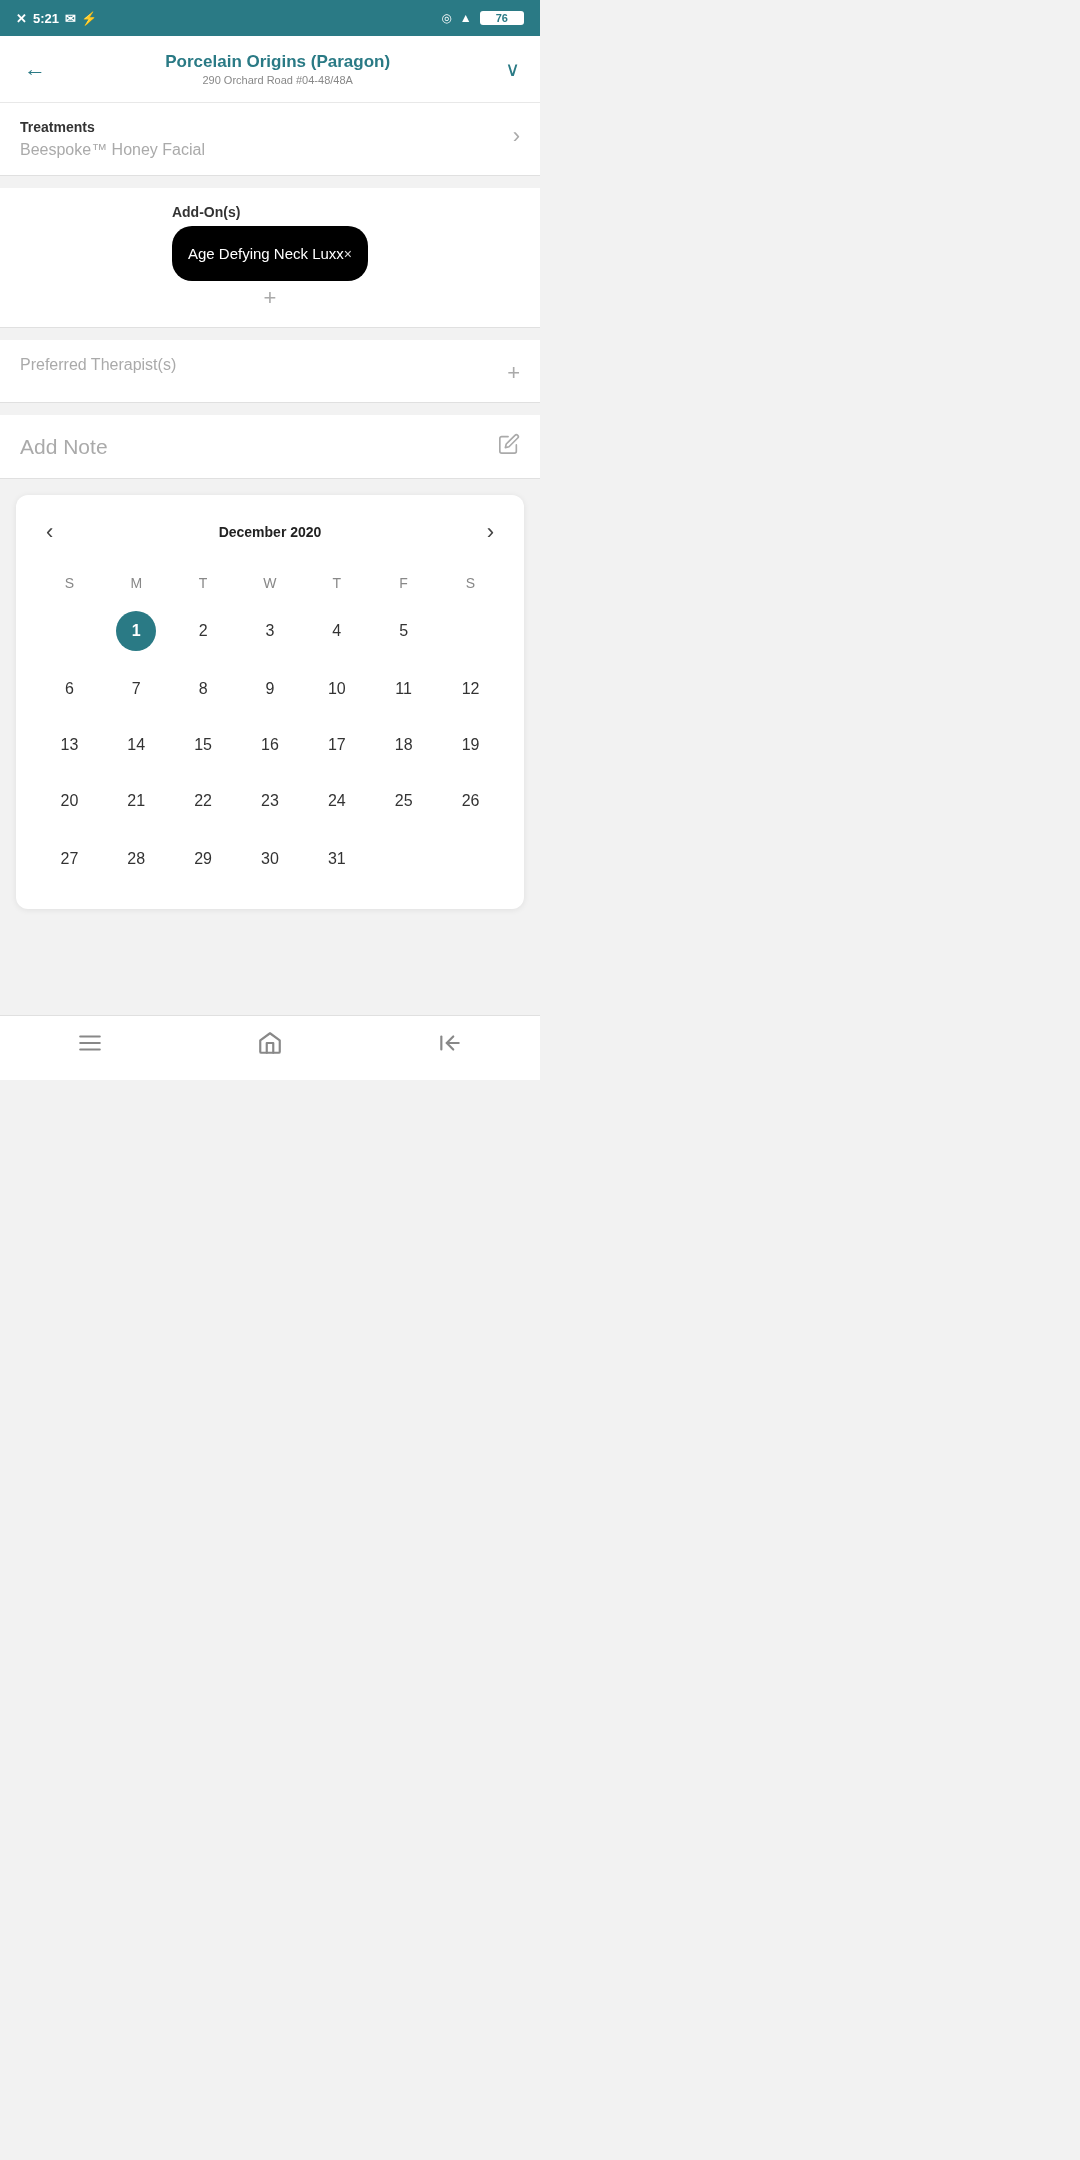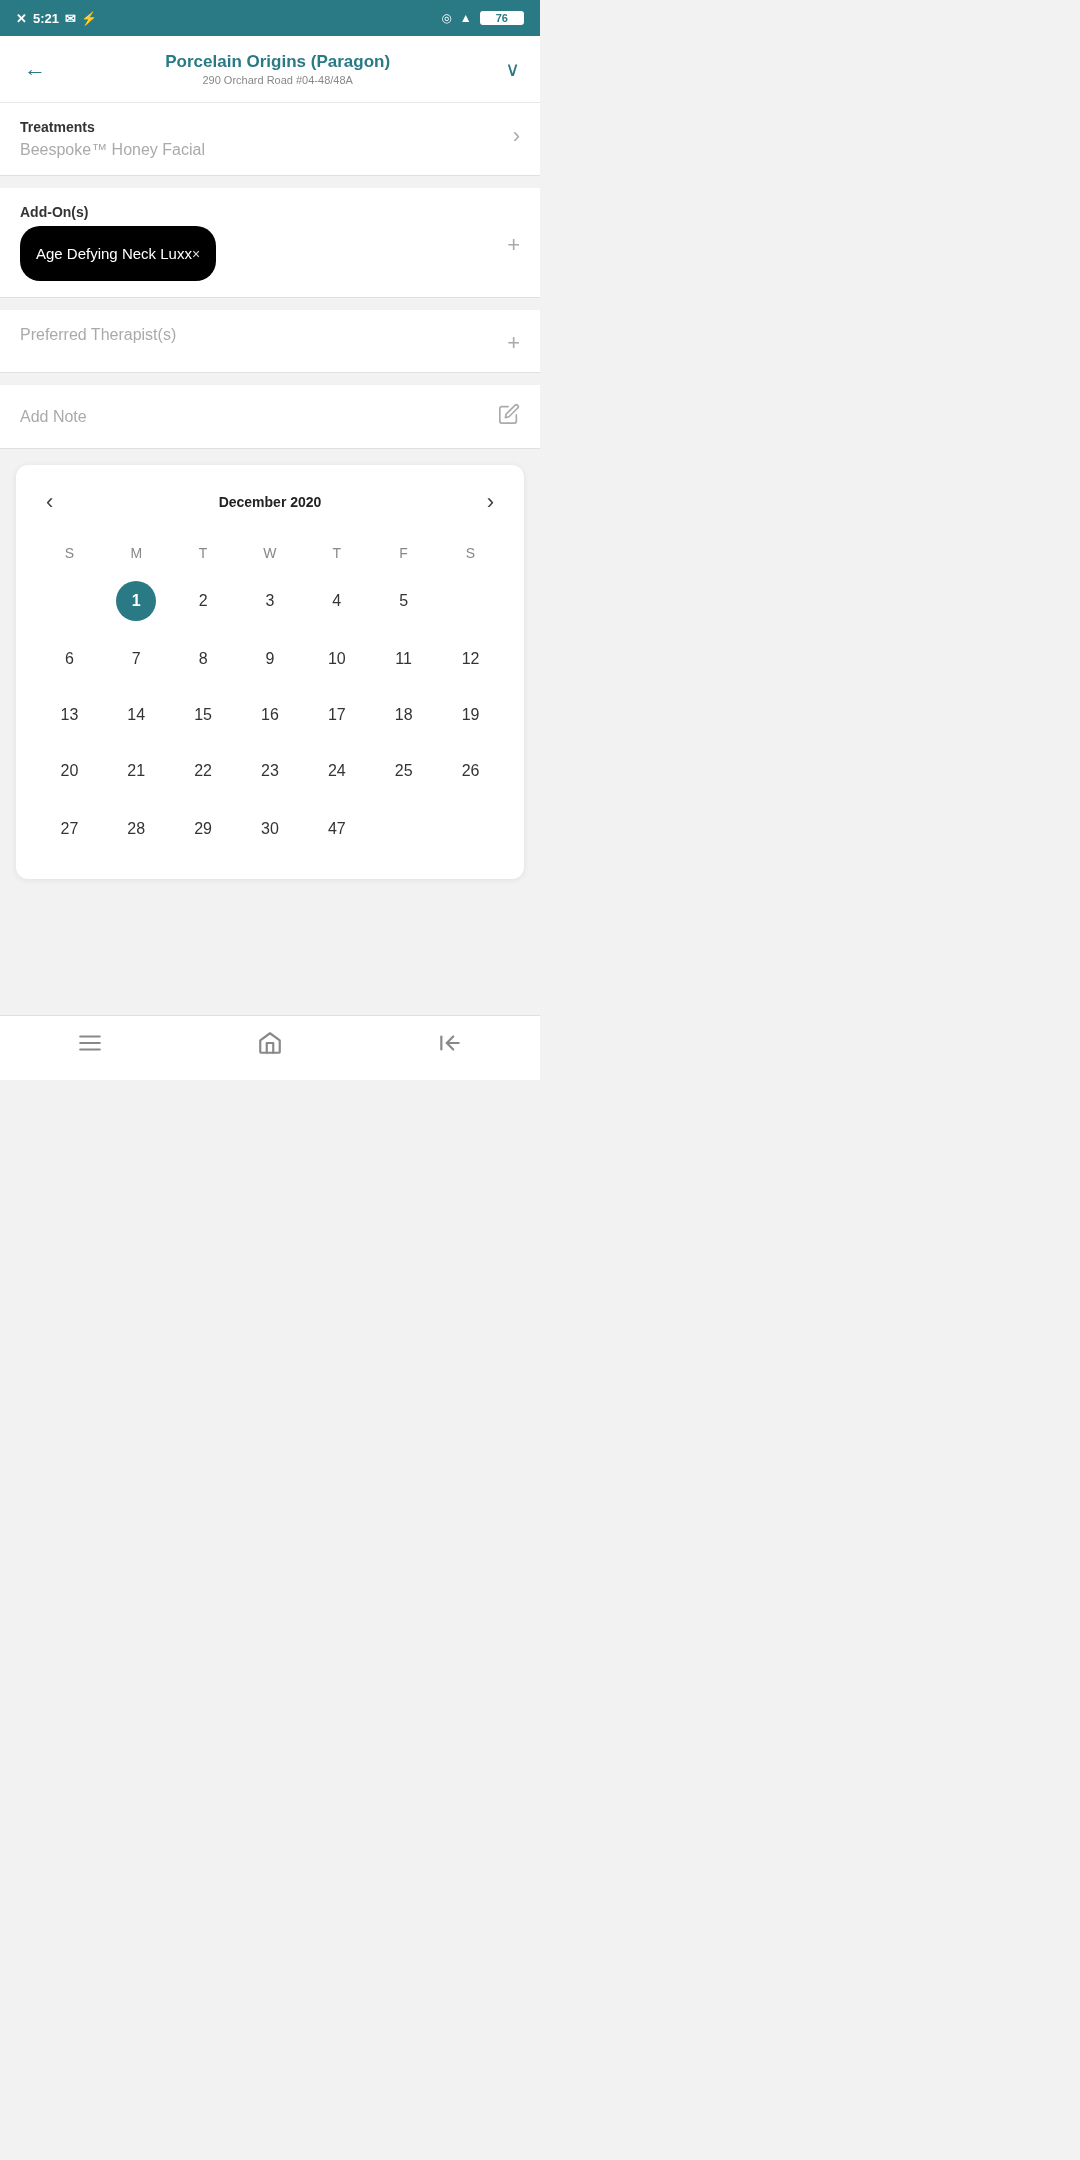--- a/index.html
+++ b/index.html
@@ -142,21 +142,21 @@
       padding: 18px 20px;
       border-bottom: 1px solid #e0e0e0;
       display: flex;
       align-items: center;
       justify-content: space-between;
       margin-bottom: 2px;
     }
     .note-input {
       border: none;
       outline: none;
-      font-size: 16px;
+      font-size: 21px;
       color: #aaa;
       background: transparent;
       flex: 1;
       caret-color: #2a7a85;
     }
     .note-input::placeholder { color: #aaa; }
     .edit-icon {
       font-size: 20px;
       color: #aaa;
       cursor: pointer;
@@ -275,21 +275,21 @@
   <div class="section-row">
     <div class="section-left">
       <div class="section-label">Treatments</div>
       <div class="section-value">Beespoke™ Honey Facial</div>
     </div>
     <span class="section-icon">›</span>
   </div>
 
   <div class="spacer"></div>
 
-  <div class="section-row" style="align-items:center;">
+  <div class="section-row" style="align-items:center;flex-direction:column;">
     <div class="section-left">
       <div class="section-label">Add-On(s)</div>
       <div>
         <span class="chip">
           <span>Age Defying Neck Luxx</span>
           <span class="chip-x">×</span>
         </span>
       </div>
     </div>
     <span class="section-icon">+</span>
@@ -369,21 +369,21 @@
             <td><span class="day-circle">23</span></td>
             <td><span class="day-circle">24</span></td>
             <td><span class="day-circle">25</span></td>
             <td><span class="day-circle">26</span></td>
           </tr>
           <tr>
             <td><span class="day-circle">27</span></td>
             <td><span class="day-circle">28</span></td>
             <td><span class="day-circle">29</span></td>
             <td><span class="day-circle">30</span></td>
-            <td><span class="day-circle">47</span></td>
+            <td><span class="day-circle">31</span></td>
             <td class="empty"><span class="day-circle"></span></td>
             <td class="empty"><span class="day-circle"></span></td>
           </tr>
         </tbody>
     </table>
   </div>
 
 </div>
 
 <div class="bottom-nav">

